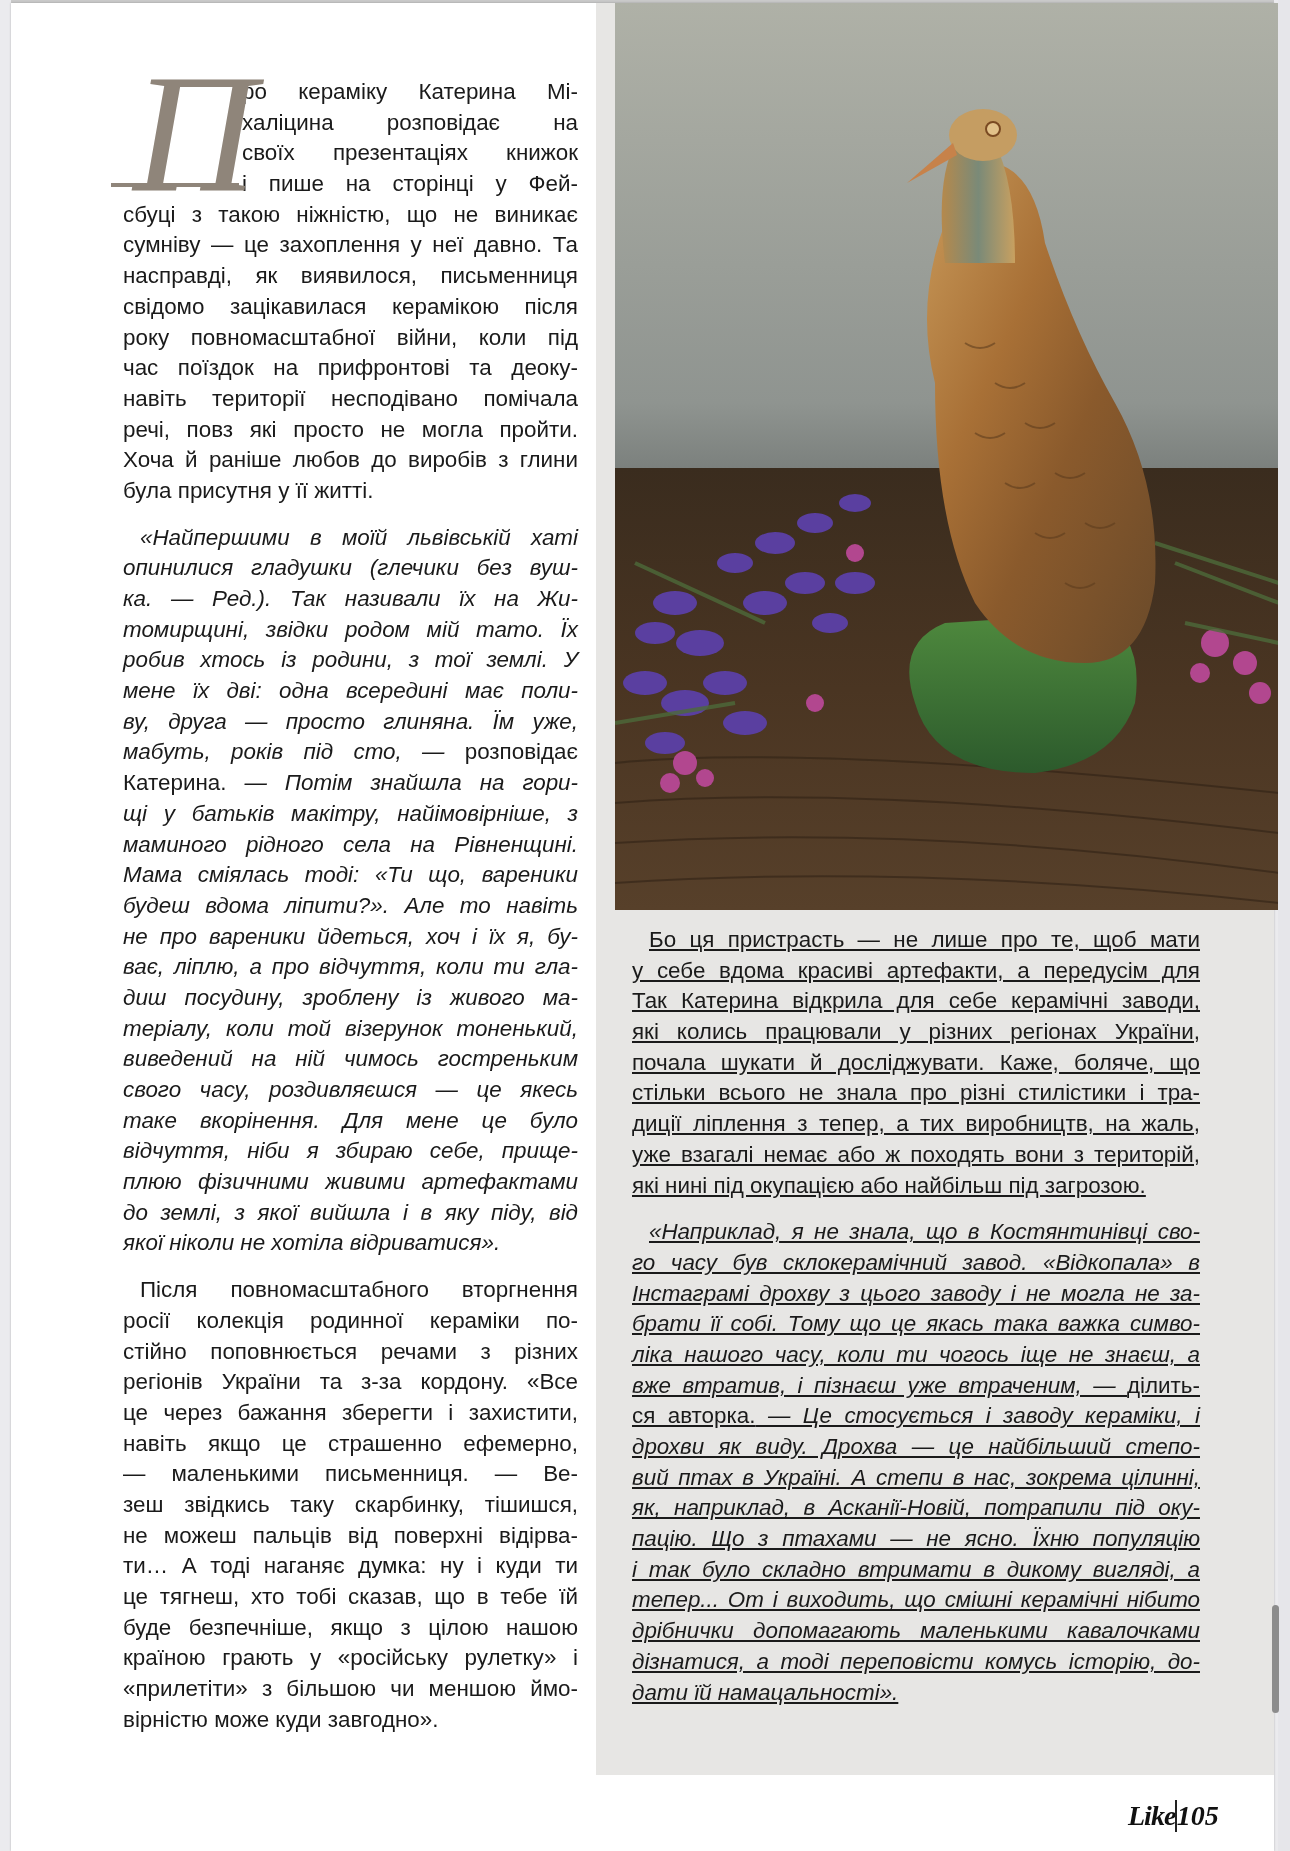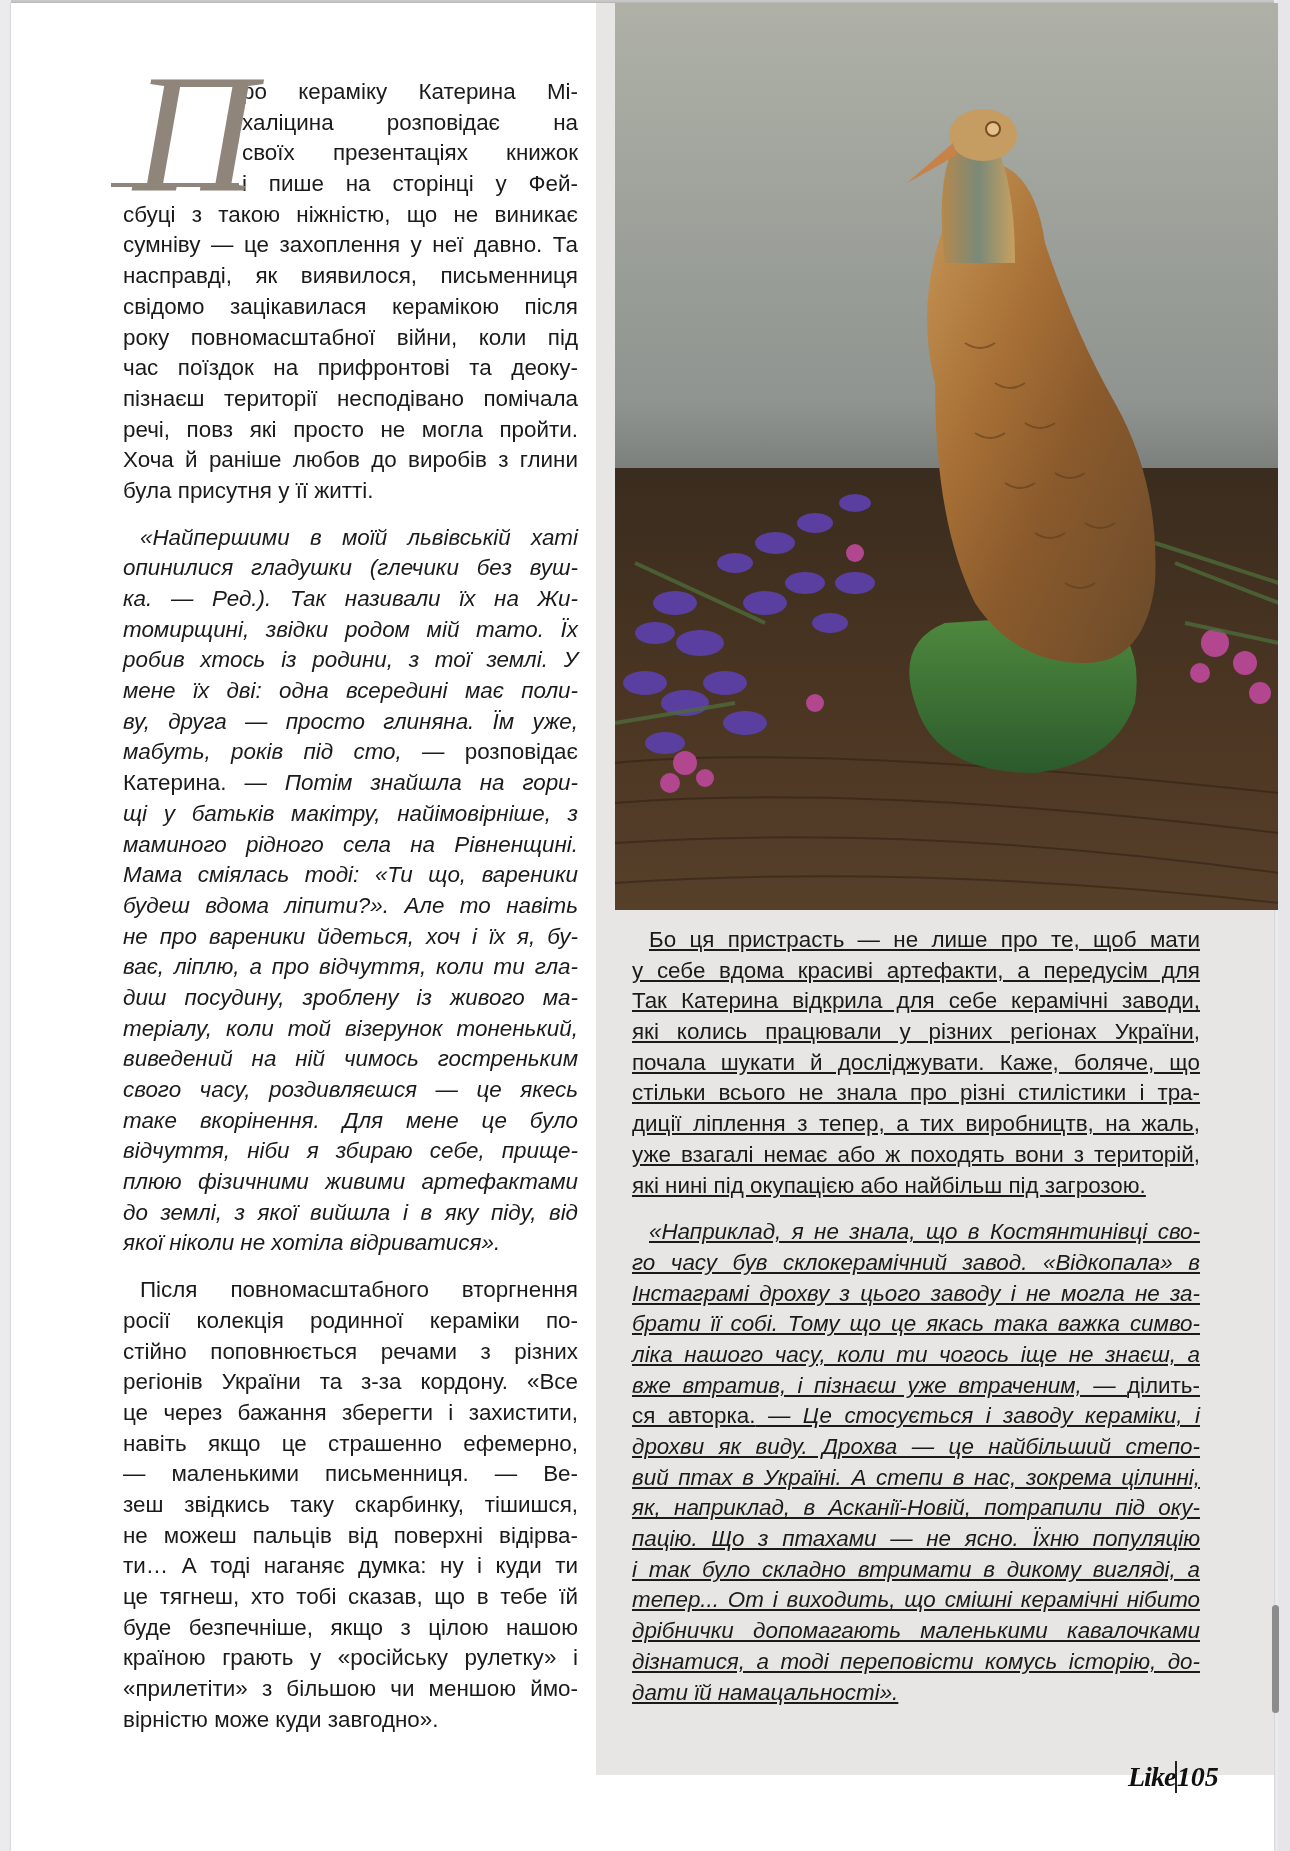--- a/index.html
+++ b/index.html
@@ -43,21 +43,21 @@
     font-size:170px; line-height:130px; color:#8f857a;
     letter-spacing:-6px;
   }
   .dropcap-bar { position:absolute; height:4px; background:#8f857a; }
   .drop-lines .line { margin-left:119px; }
   .col-right {
     position:absolute; left:632px; top:925px; width:568px;
     font-size:22.4px; line-height:30.7px;text-decoration:underline;
   }
   .footer {
-    position:absolute; left:1128px; top:1759px; height:36px;
+    position:absolute; left:1128px; top:1798px; height:36px;
     font-family:"Liberation Serif", serif; font-weight:bold; font-style:italic;
     font-size:28px; color:#111; display:flex; align-items:center; gap:0;
   }
   .footer .brand { letter-spacing:-1px; }
   .footer .sep { width:1.5px; height:32px; background:#222; }
   .scrollbar-track { position:absolute; left:1278px; top:0; width:12px; height:1851px; background:#e6e6ea; }
   .scrollbar-thumb { position:absolute; left:1272px; top:1605px; width:7px; height:108px; background:#8c8c8c; border-radius:4px; }
 </style>
 </head>
 <body>
@@ -168,21 +168,21 @@
       <span class="line">халіцина розповідає на</span>
       <span class="line">своїх презентаціях книжок</span>
       <span class="line">і пише на сторінці у Фей-</span>
     </div>
     <span class="line">сбуці з такою ніжністю, що не виникає</span>
     <span class="line">сумніву — це захоплення у неї давно. Та</span>
     <span class="line">насправді, як виявилося, письменниця</span>
     <span class="line">свідомо зацікавилася керамікою після</span>
     <span class="line">року повномасштабної війни, коли під</span>
     <span class="line">час поїздок на прифронтові та деоку-</span>
-    <span class="line">пізнаєш території несподівано помічала</span>
+    <span class="line">навіть території несподівано помічала</span>
     <span class="line">речі, повз які просто не могла пройти.</span>
     <span class="line">Хоча й раніше любов до виробів з глини</span>
     <span class="line last">була присутня у її житті.</span>
   </div>
 
   <div class="para italic">
     <span class="line ind">«Найпершими в моїй львівській хаті</span>
     <span class="line">опинилися гладушки (глечики без вуш-</span>
     <span class="line">ка. — Ред.). Так називали їх на Жи-</span>
     <span class="line">томирщині, звідки родом мій тато. Їх</span>

